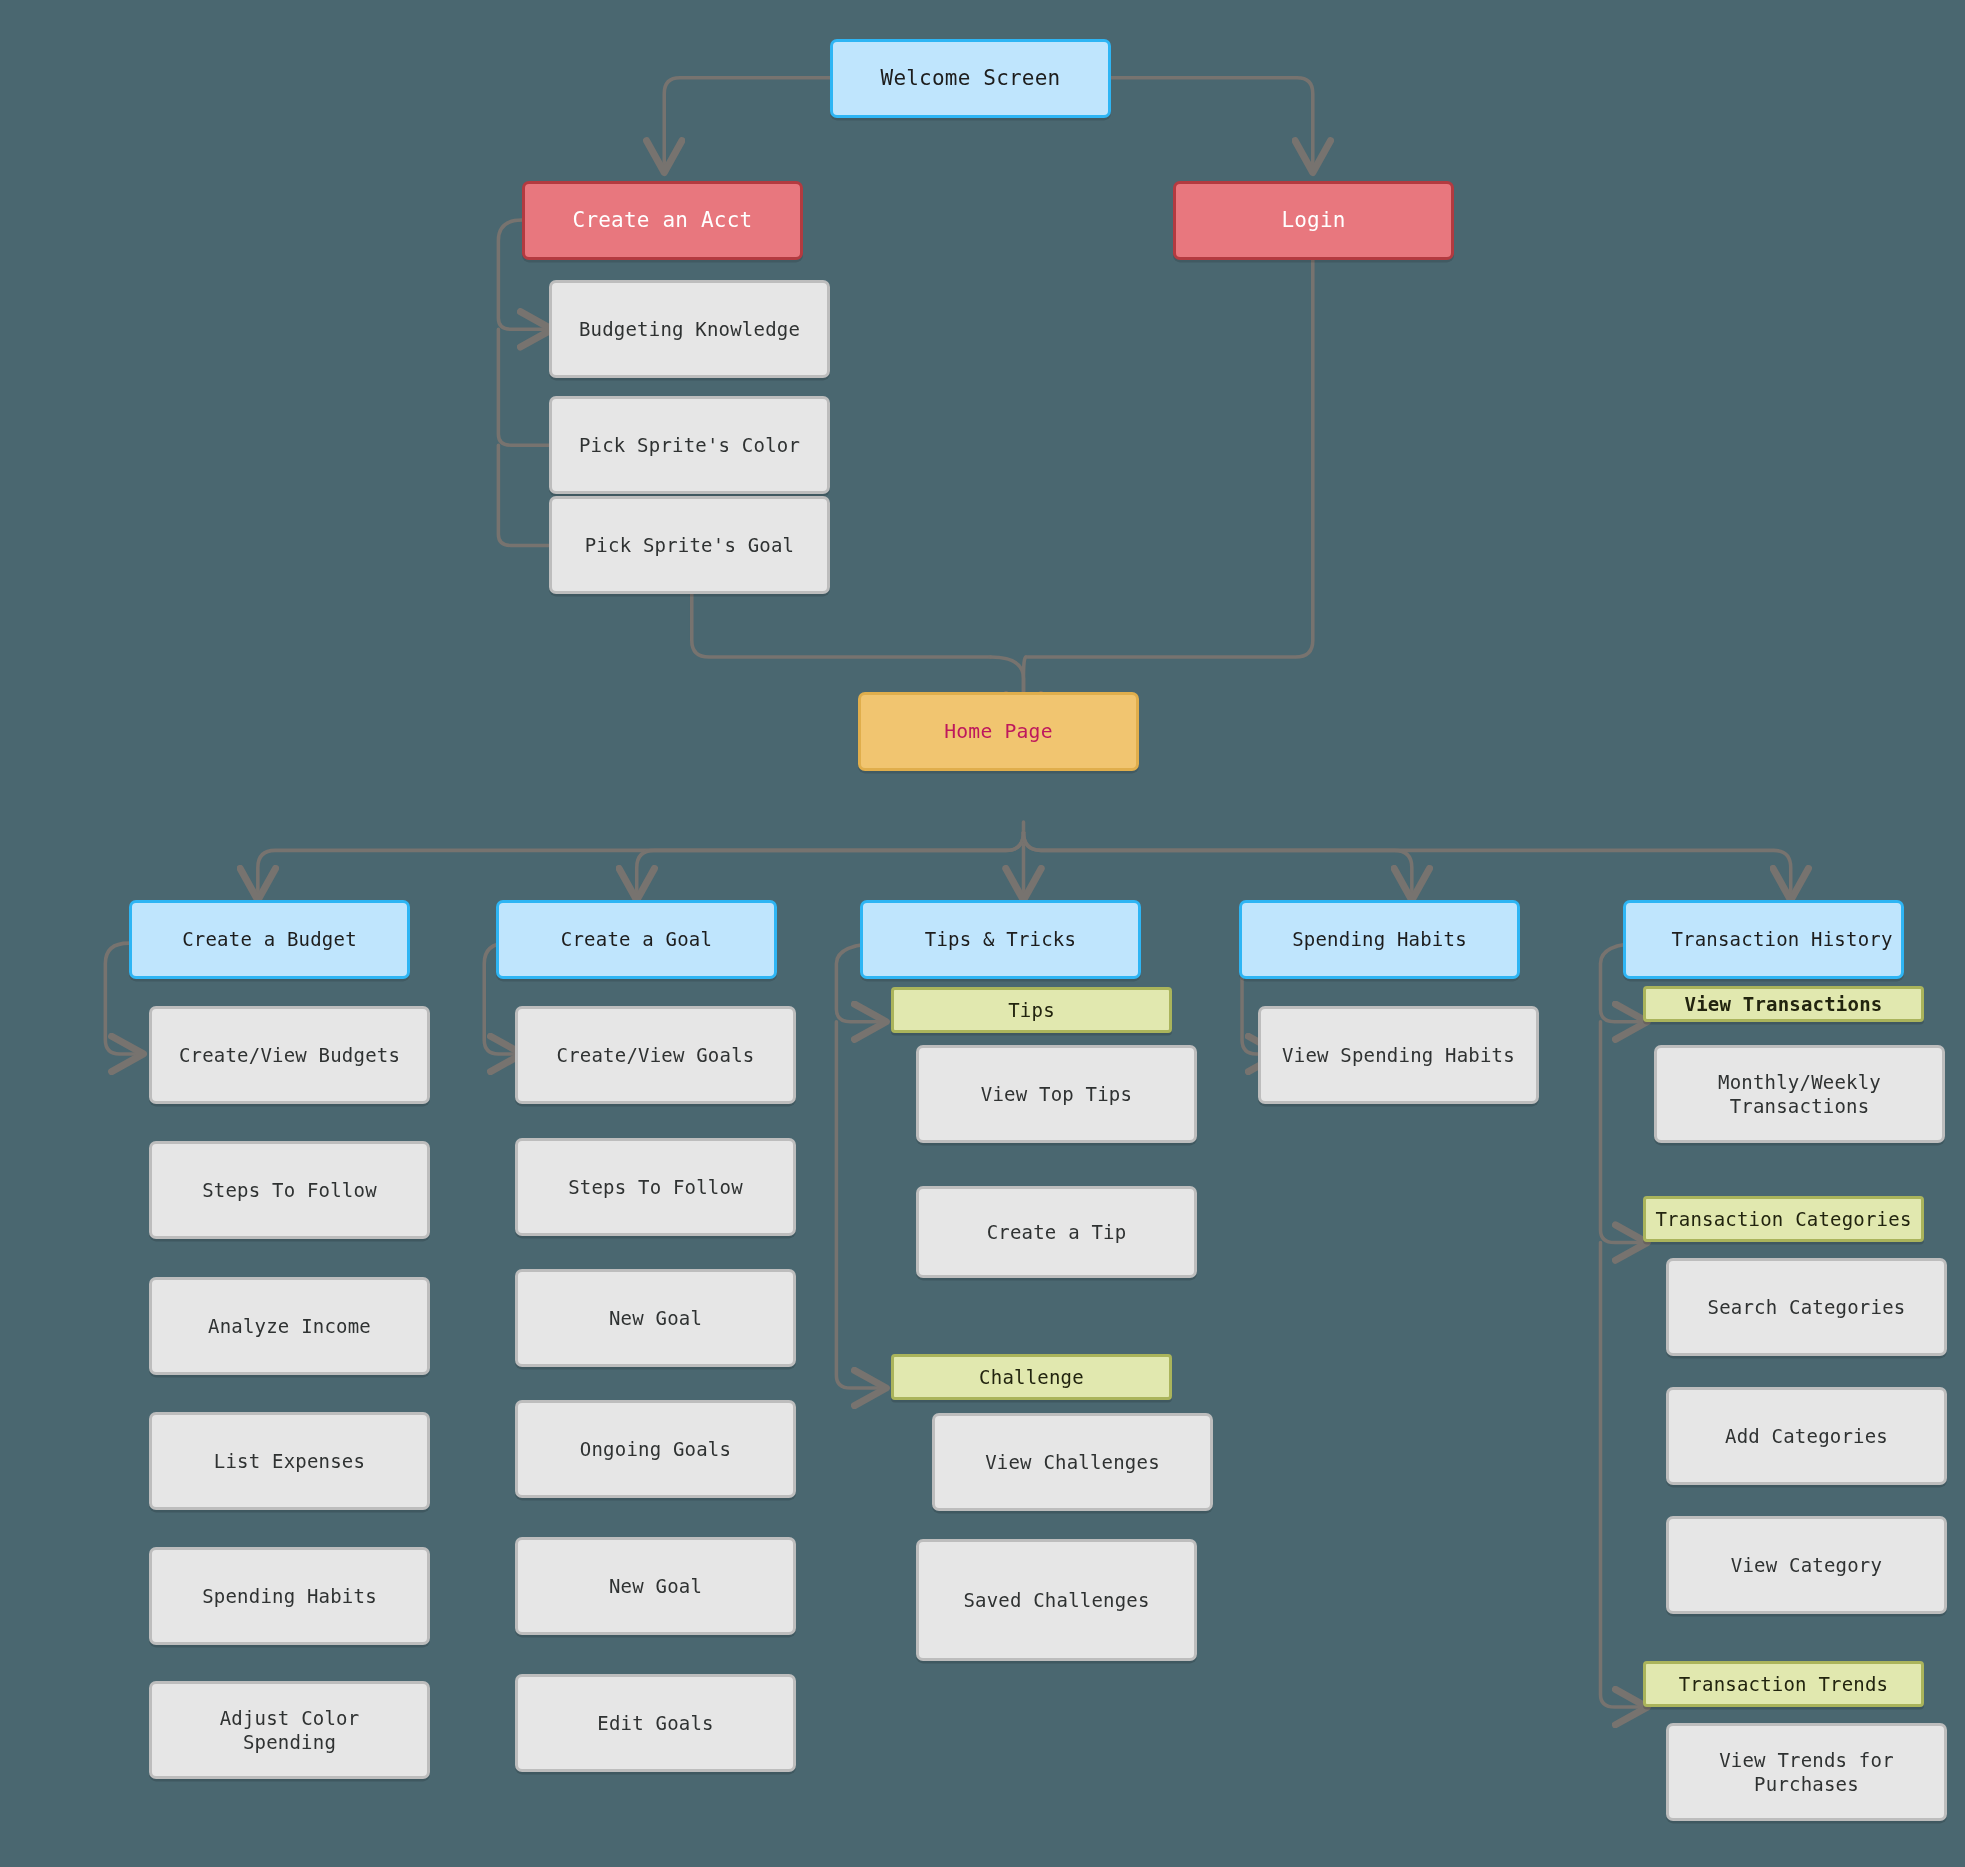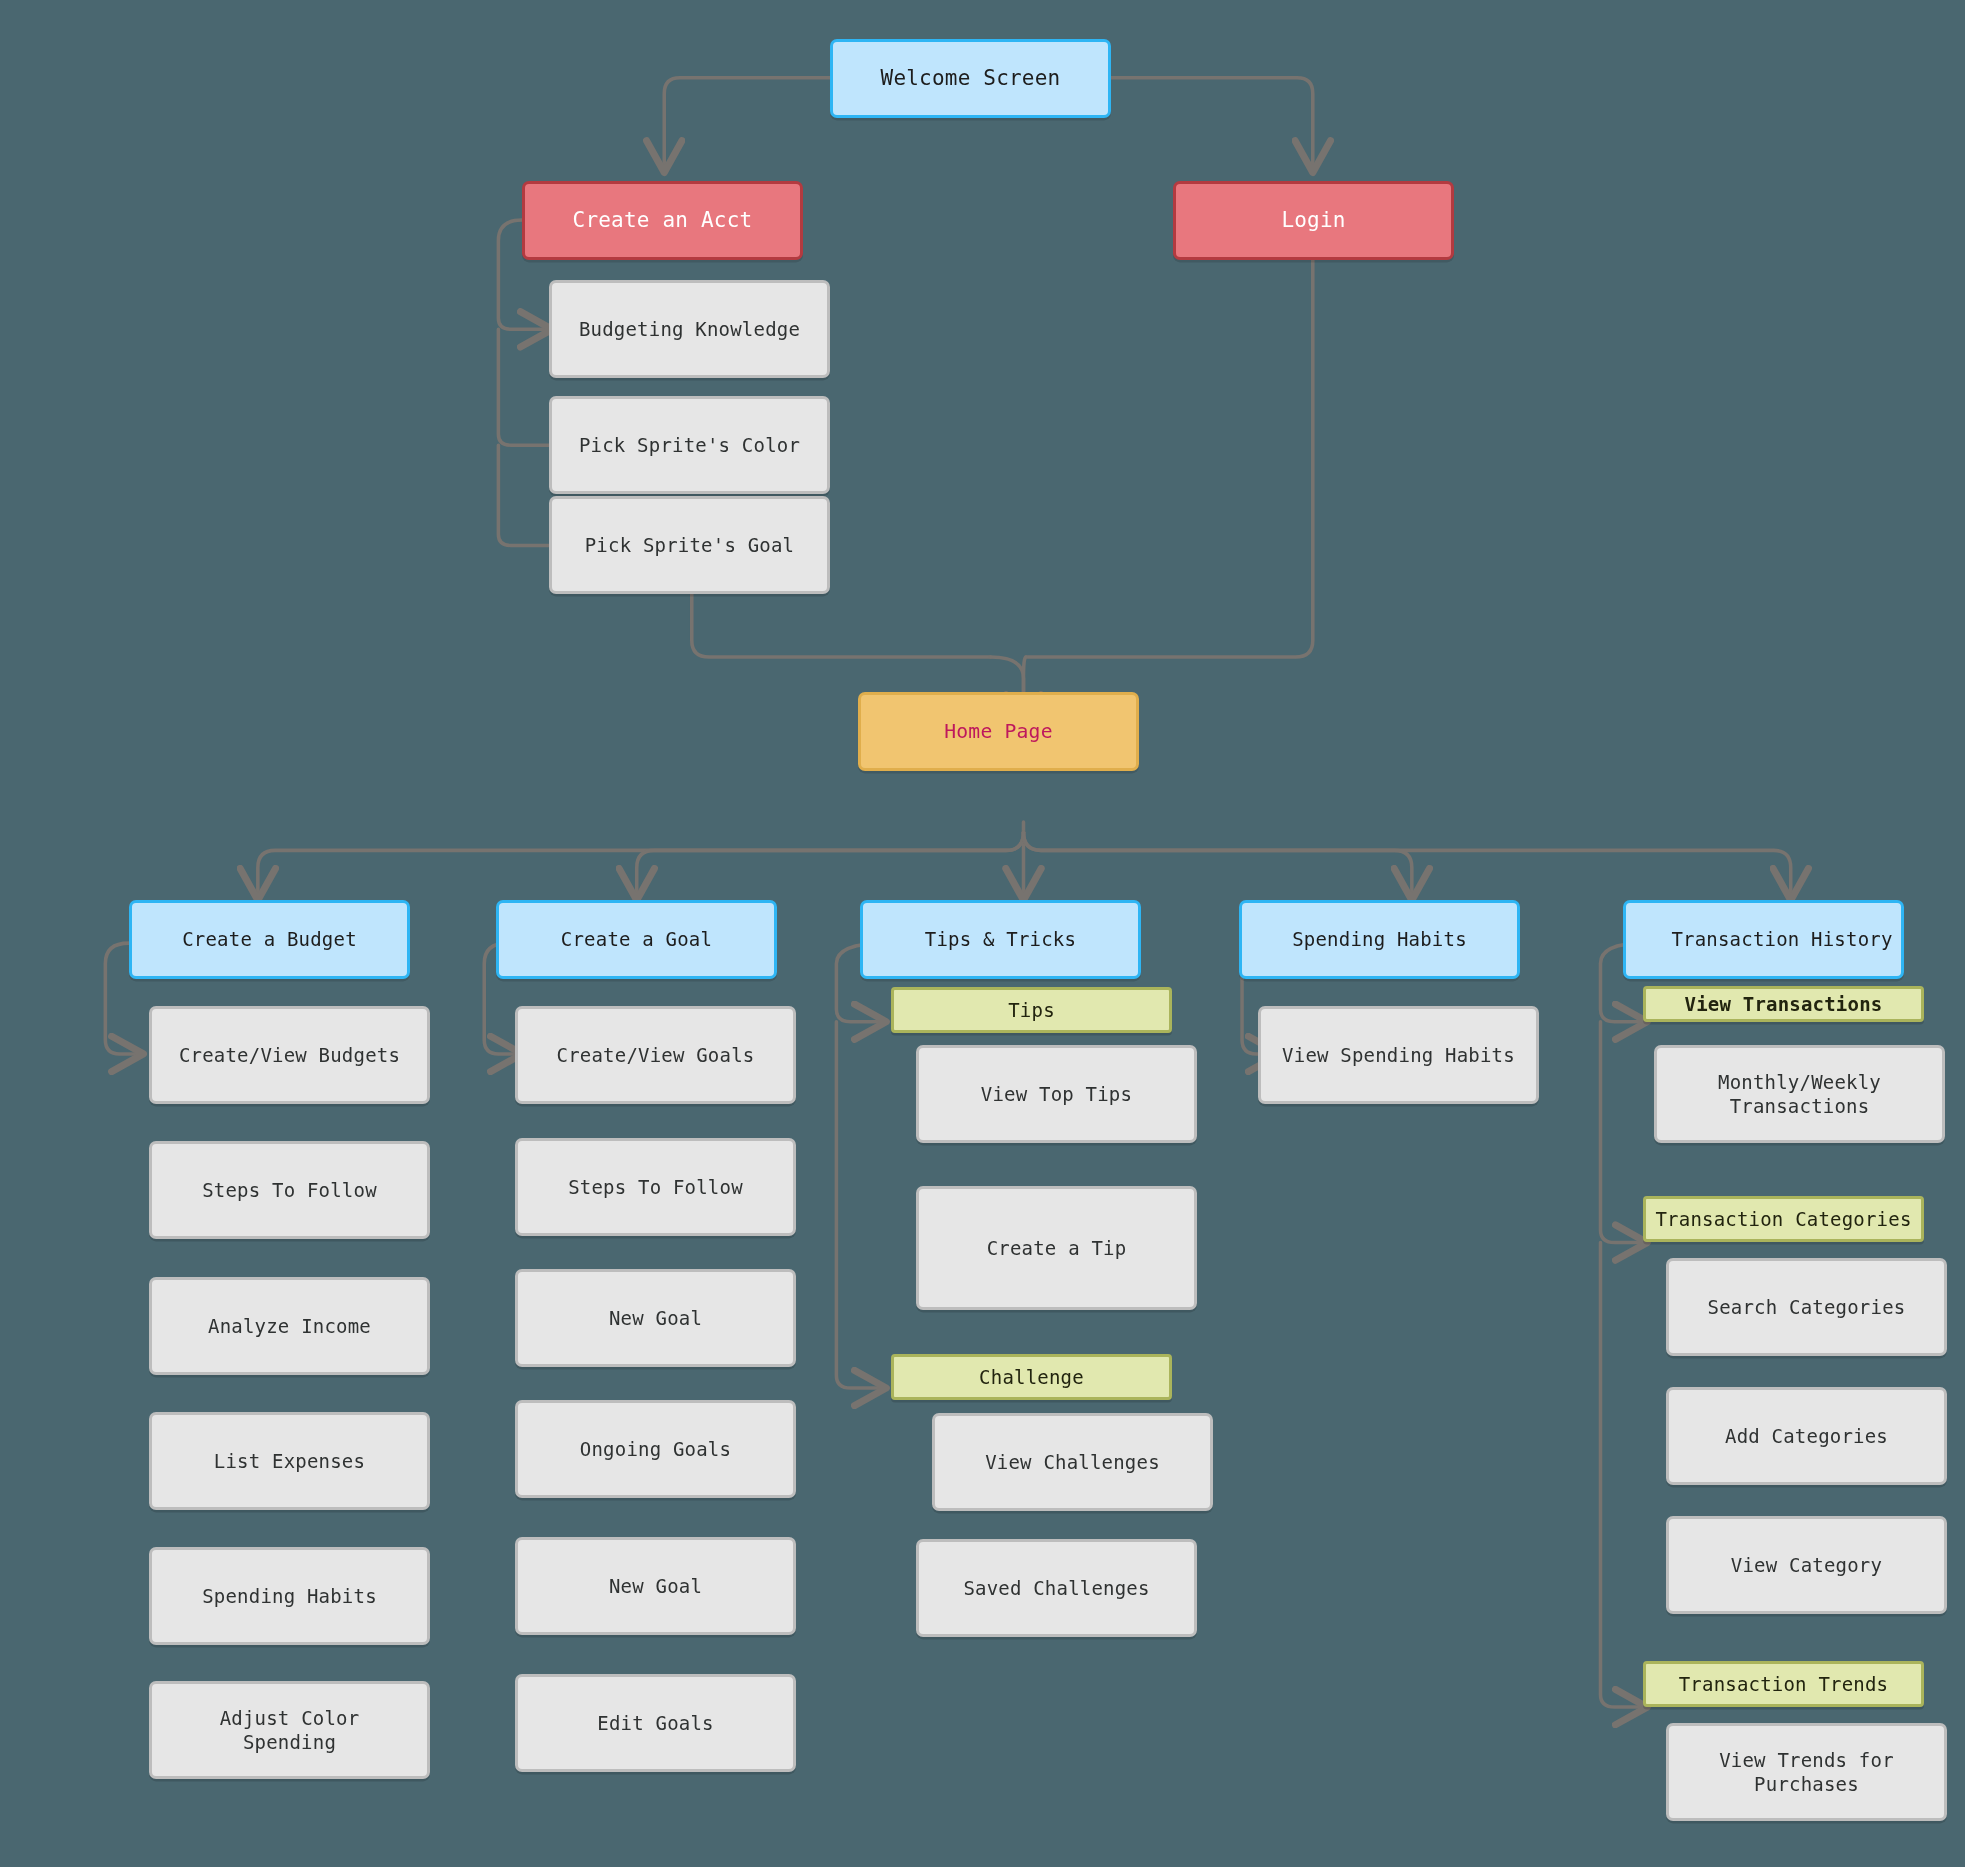--- a/index.html
+++ b/index.html
@@ -198,30 +198,30 @@
 
   <div class="node n-blue fs-sm" style="left:860px;top:900px;width:281px;height:79px;">
     <span>Tips &amp; Tricks</span>
   </div>
   <div class="node n-olive fs-sm" style="left:891px;top:987px;width:281px;height:46px;">
     <span>Tips</span>
   </div>
   <div class="node n-gray fs-sm" style="left:916px;top:1045px;width:281px;height:98px;">
     <span>View Top Tips</span>
   </div>
-  <div class="node n-gray fs-sm" style="left:916px;top:1186px;width:281px;height:124px;align-items:center;">
+  <div class="node n-gray fs-sm" style="left:916px;top:1186px;width:281px;height:92px;align-items:center;">
     <span>Create a Tip</span>
   </div>
   <div class="node n-olive fs-sm" style="left:891px;top:1354px;width:281px;height:46px;">
     <span>Challenge</span>
   </div>
   <div class="node n-gray fs-sm" style="left:916px;top:1413px;width:281px;height:98px;margin-left:16px;">
     <span>View Challenges</span>
   </div>
-  <div class="node n-gray fs-sm" style="left:916px;top:1539px;width:281px;height:98px;">
+  <div class="node n-gray fs-sm" style="left:916px;top:1539px;width:281px;height:122px;">
     <span>Saved Challenges</span>
   </div>
 
   <div class="node n-blue fs-sm" style="left:1239px;top:900px;width:281px;height:79px;">
     <span>Spending Habits</span>
   </div>
   <div class="node n-gray fs-sm" style="left:1258px;top:1006px;width:281px;height:98px;">
     <span>View Spending Habits</span>
   </div>
 

